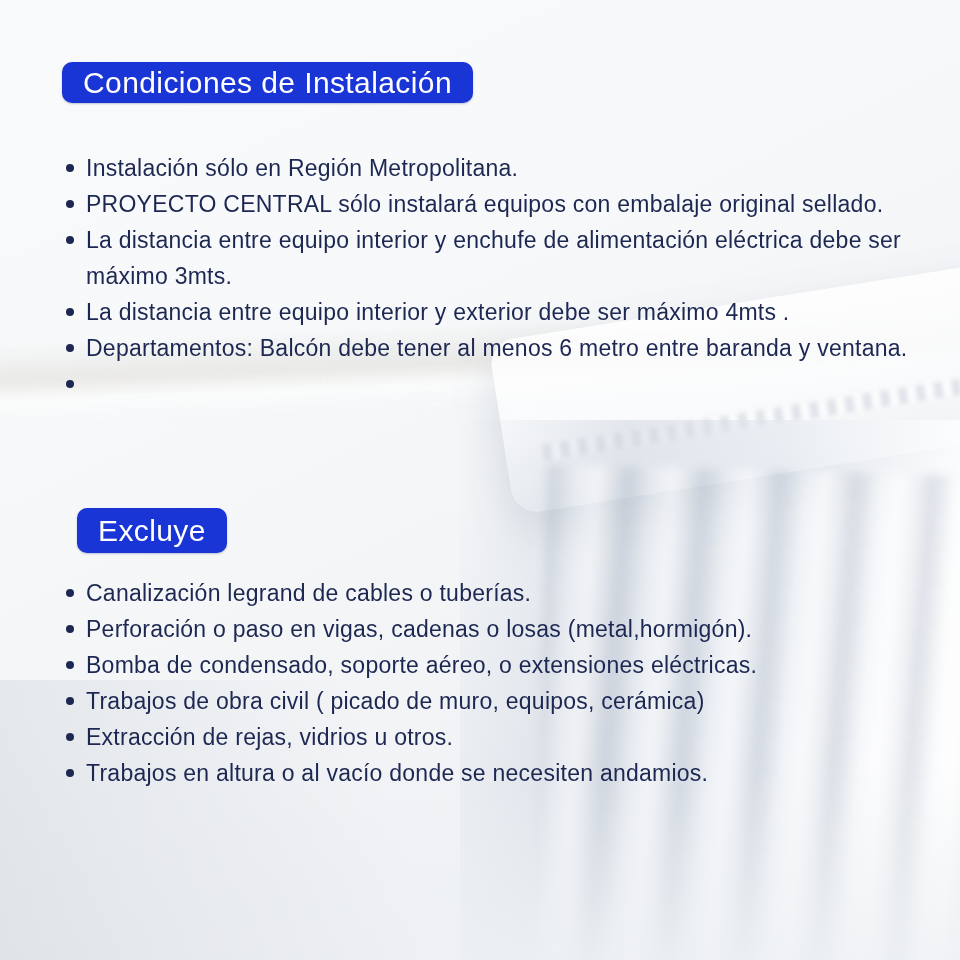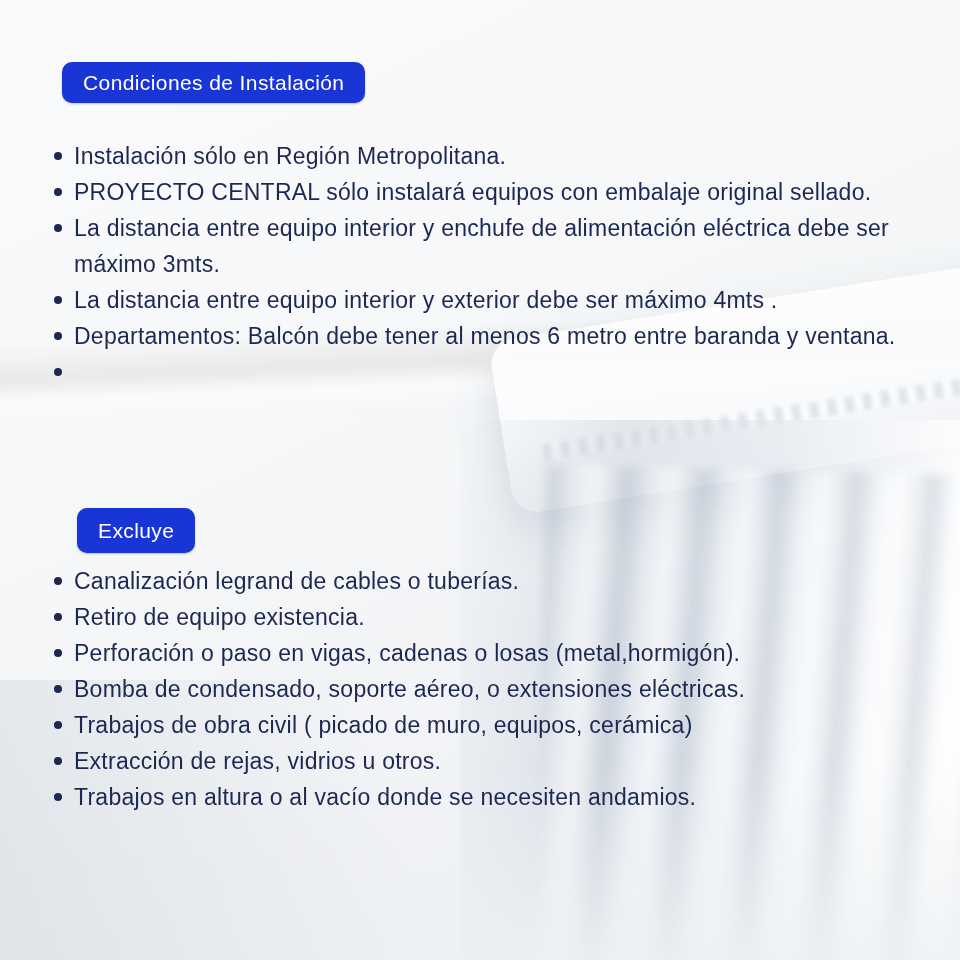--- a/index.html
+++ b/index.html
@@ -58,33 +58,33 @@
       linear-gradient(0deg,rgba(238,241,244,0.85) 0%,rgba(255,255,255,0) 70%);
   }
   
   .content{position:absolute;inset:0;z-index:2;}
   .badge{
     position:absolute;
     display:inline-block;
     background:var(--badge-bg,#1a35d6);
     color:var(--badge-text,#ffffff);
     border-radius:10px;
-    font-size:21px;
+    font-size:30px;
     letter-spacing:0.4px;
     padding:0 21px;
     white-space:nowrap;
     box-shadow:0 1px 2px rgba(20,30,90,0.25);
   }
   .badge-1{left:62px;top:62px;height:41px;line-height:41px;}
   .badge-2{left:62px;top:508px;height:45px;line-height:45px;margin-left:15px;}
   ul.flyer-list{
     position:absolute;
     left:48px;
     width:894px;
-    margin:4px;padding:0;
+    margin:16px;padding:0;
     list-style:none;
   }
   .list-1{top:134px;}
   .list-2{top:559px;}
   ul.flyer-list li{
     position:relative;
     padding-left:22px;
     font-size:23px;
     line-height:36px;
     letter-spacing:0.25px;
@@ -145,24 +145,20 @@
 
     <div class="badge badge-2">Excluye</div>
 
     <ul class="flyer-list list-2">
       <li>
         <span class="bullet"></span>
         <span class="li-text">Canalización legrand de cables o tuberías.</span>
       </li>
       <li>
         <span class="bullet"></span>
-        <span class="li-text">Retiro de equipo existencia.</span>
-      </li>
-      <li>
-        <span class="bullet"></span>
         <span class="li-text">Perforación o paso en vigas, cadenas o losas (metal,hormigón).</span>
       </li>
       <li>
         <span class="bullet"></span>
         <span class="li-text">Bomba de condensado, soporte aéreo, o extensiones eléctricas.</span>
       </li>
       <li>
         <span class="bullet"></span>
         <span class="li-text">Trabajos de obra civil ( picado de muro, equipos, cerámica)</span>
       </li>

